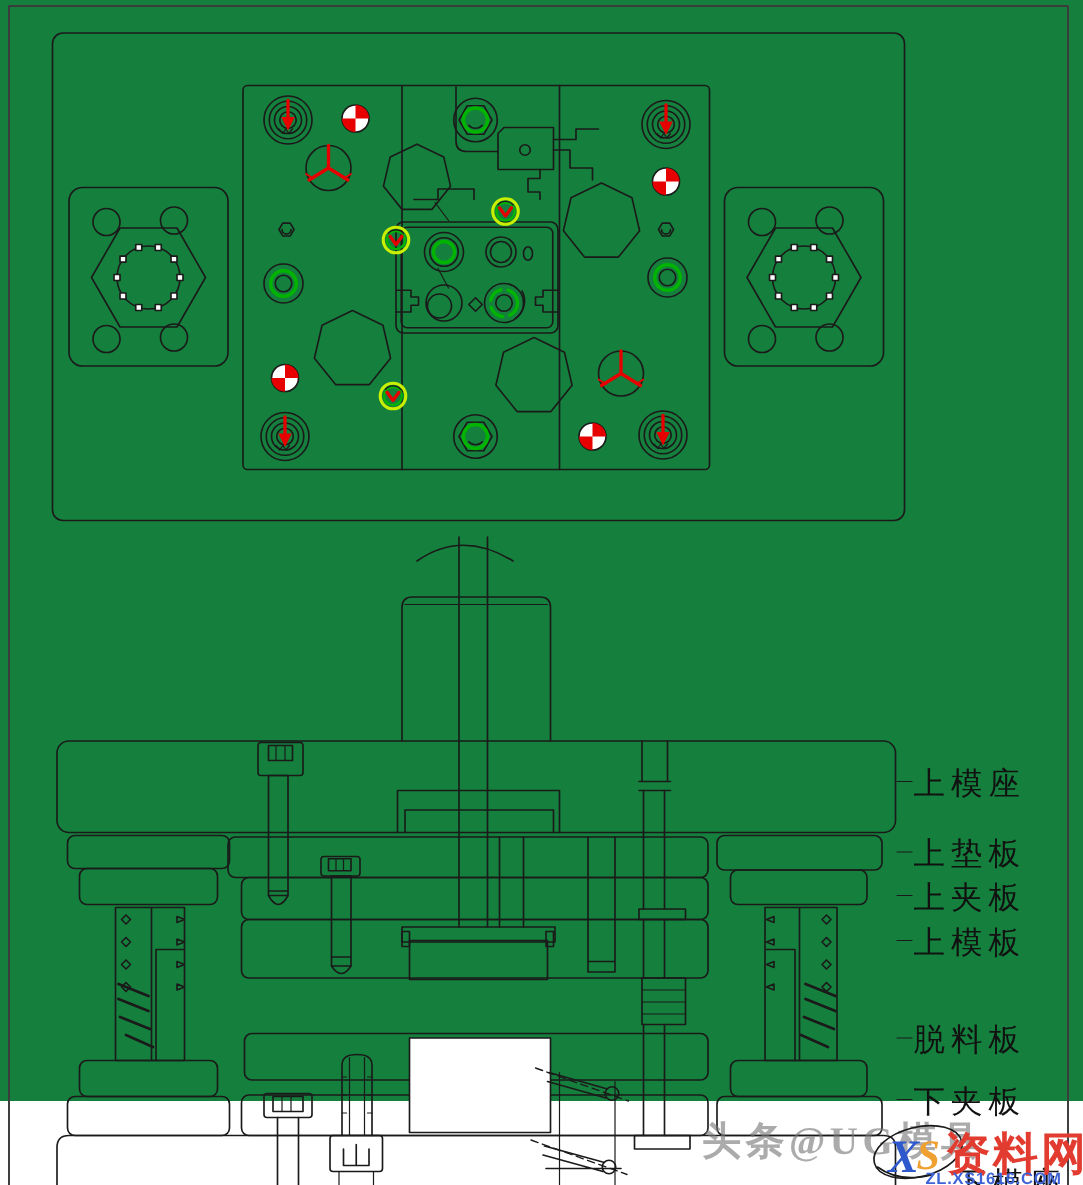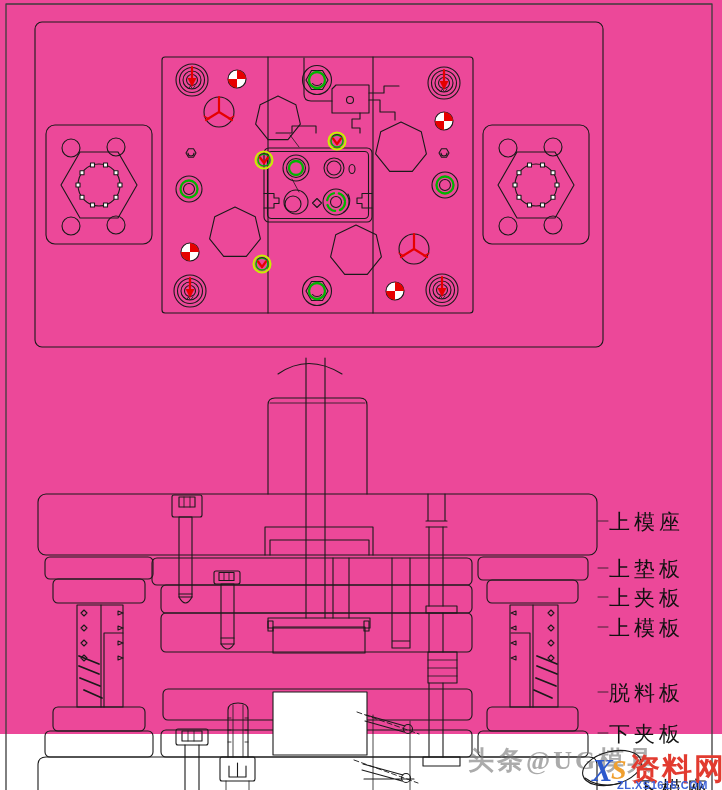--- a/index.html
+++ b/index.html
@@ -1,17 +1,17 @@
 <!DOCTYPE html>
 <html><head>
 <meta charset="utf-8">
 <style>
   html,body{margin:0;padding:0;background:#fff;width:722px;height:790px;overflow:hidden;
     font-family:"Liberation Sans", sans-serif;}
-  #stage{position:relative;width:722px;height:734px;background:#ec4899;}
+  #stage{position:relative;width:722px;height:734px;background:#15803d;}
   svg{display:block}
   
   .cad *{fill:none;stroke:#1a1a1a;stroke-width:1.1;stroke-linejoin:round;stroke-linecap:round;}
   .cad .thin{stroke-width:0.8;}
   .cad .frame{stroke:#3c3c3c;stroke-width:1.3;}
   .cad .redfill{fill:#e60000;stroke:none;}
   .cad .red2{stroke:#e60000;stroke-width:2.2;fill:none;}
   .cad .red1{stroke:#e60000;stroke-width:1.2;fill:none;}
   .cad .grn{stroke:#00b400;stroke-width:2.3;fill:none;}
   .cad .grn1{stroke:#00b400;stroke-width:1.5;fill:none;}

